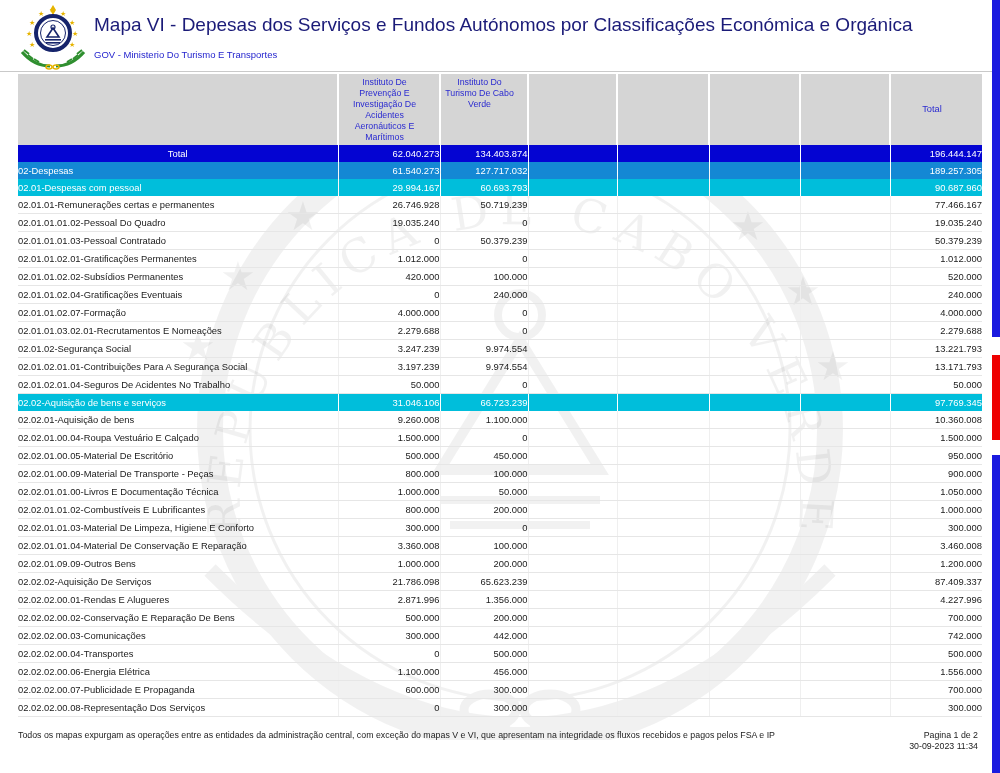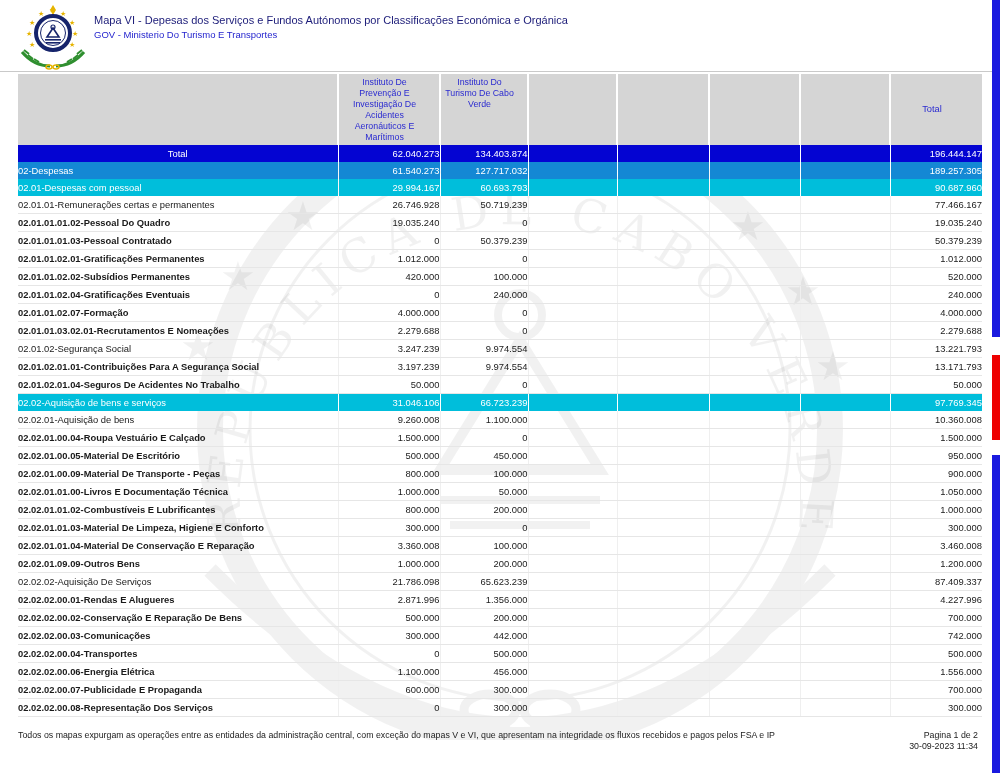--- a/index.html
+++ b/index.html
@@ -8,21 +8,21 @@
     background:#ffffff;
     font-family:"Liberation Sans","DejaVu Sans",sans-serif;
     color:#111;
     -webkit-font-smoothing:antialiased;
   }
   
   .doc-header{position:absolute;left:0;top:0;width:1000px;height:71px;border-bottom:1px solid #c9c9c9;background:#fff;}
   .logo{position:absolute;left:14px;top:4px;width:78px;height:64px;}
   .titles{position:absolute;left:94px;top:14px;}
   .budget-label{font-size:10.5px;color:#2424ce;margin-bottom:4px;}
-  .map-title{font-size:11px;color:#1b1b78;margin-bottom:3px;}
+  .map-title{font-size:19px;color:#1b1b78;margin-bottom:13px;}
   .org-label{font-size:9.5px;color:#2424ce;}
   
   .watermark{position:absolute;left:60px;top:100px;width:900px;height:640px;pointer-events:none;z-index:0;}
   
   .budget-table{
     position:absolute;left:18px;top:74px;width:964px;z-index:1;
     border-collapse:collapse;table-layout:fixed;
   }
   .budget-table th,.budget-table td{overflow:hidden;white-space:nowrap;}
   .budget-table thead th{
@@ -36,21 +36,21 @@
   .budget-table thead th:last-child{border-right:none;vertical-align:middle;padding-top:0;font-size:9.3px;}
   .budget-table td{height:17px;font-size:9.4px;padding:0;}
   .cell-label{text-align:left;}
   .cell-num{text-align:right;}
   .c1{padding-right:11px;}
   .c2{padding-right:8px;}
   .ctotal{padding-right:5px;}
   .lvl0{padding-left:4px;}
   .lvl1{padding-left:12px;}
   .lvl2{padding-left:22px;}
-  .lvl3{padding-left:33px;font-weight:bold;}
+  .lvl3{padding-left:33px;}
   tr.row-plain{background:transparent;}
   tr.row-plain td{border-bottom:1px solid #e6e6e6;border-right:1px solid #efefef;color:#1a1a1a;}
   tr.row-plain td:last-child{border-right:none;}
   tr.row-grand td{background:var(--grand,#0404d2);color:#fff;border-right:1px solid rgba(255,255,255,.45);}
   tr.row-blue  td{background:var(--blue,#1488d4);color:#fff;border-right:1px solid rgba(255,255,255,.45);}
   tr.row-cyan  td{background:var(--cyan,#00bedb);color:#fff;border-right:1px solid rgba(255,255,255,.45);}
   tr.row-grand td:last-child,tr.row-blue td:last-child,tr.row-cyan td:last-child{border-right:none;}
   tr.row-grand .cell-label{text-align:center;}
   
   .doc-footer{position:absolute;left:0;top:730px;width:1000px;z-index:1;}

